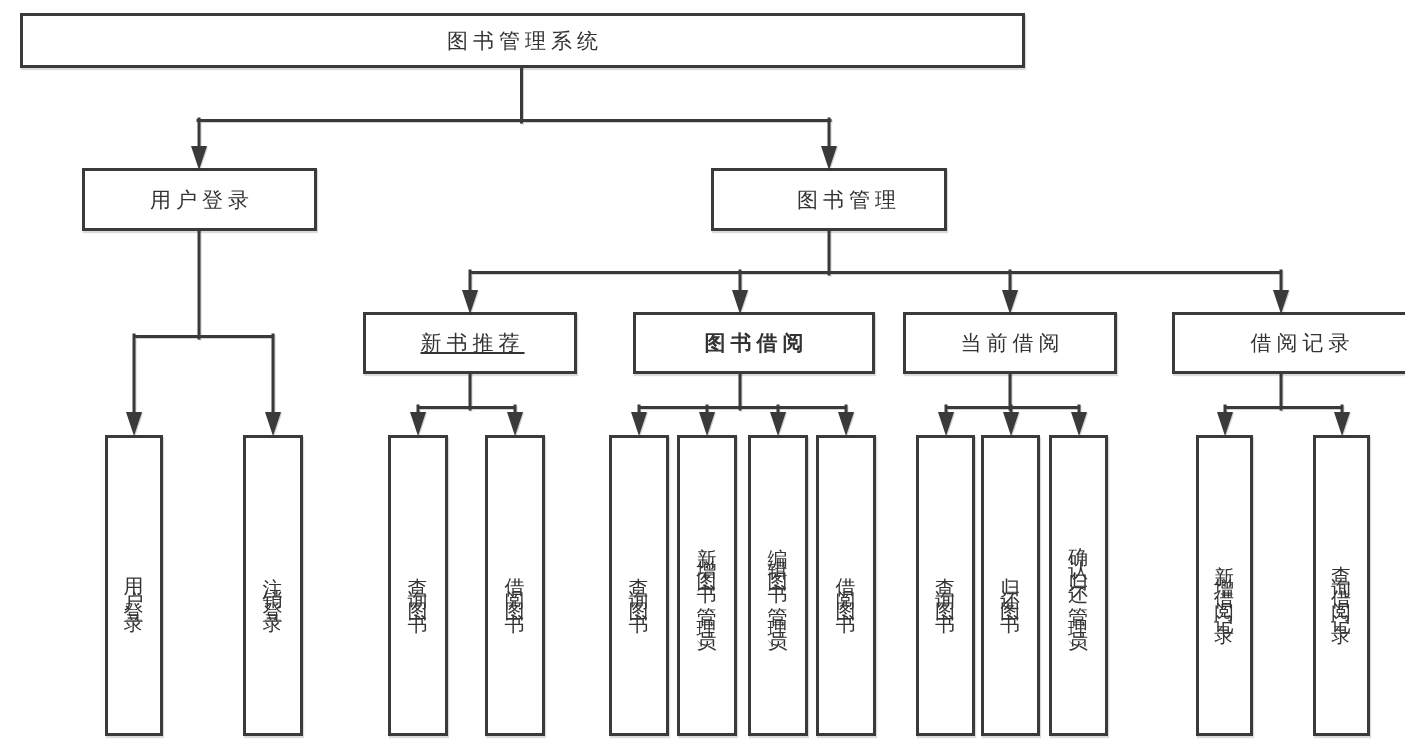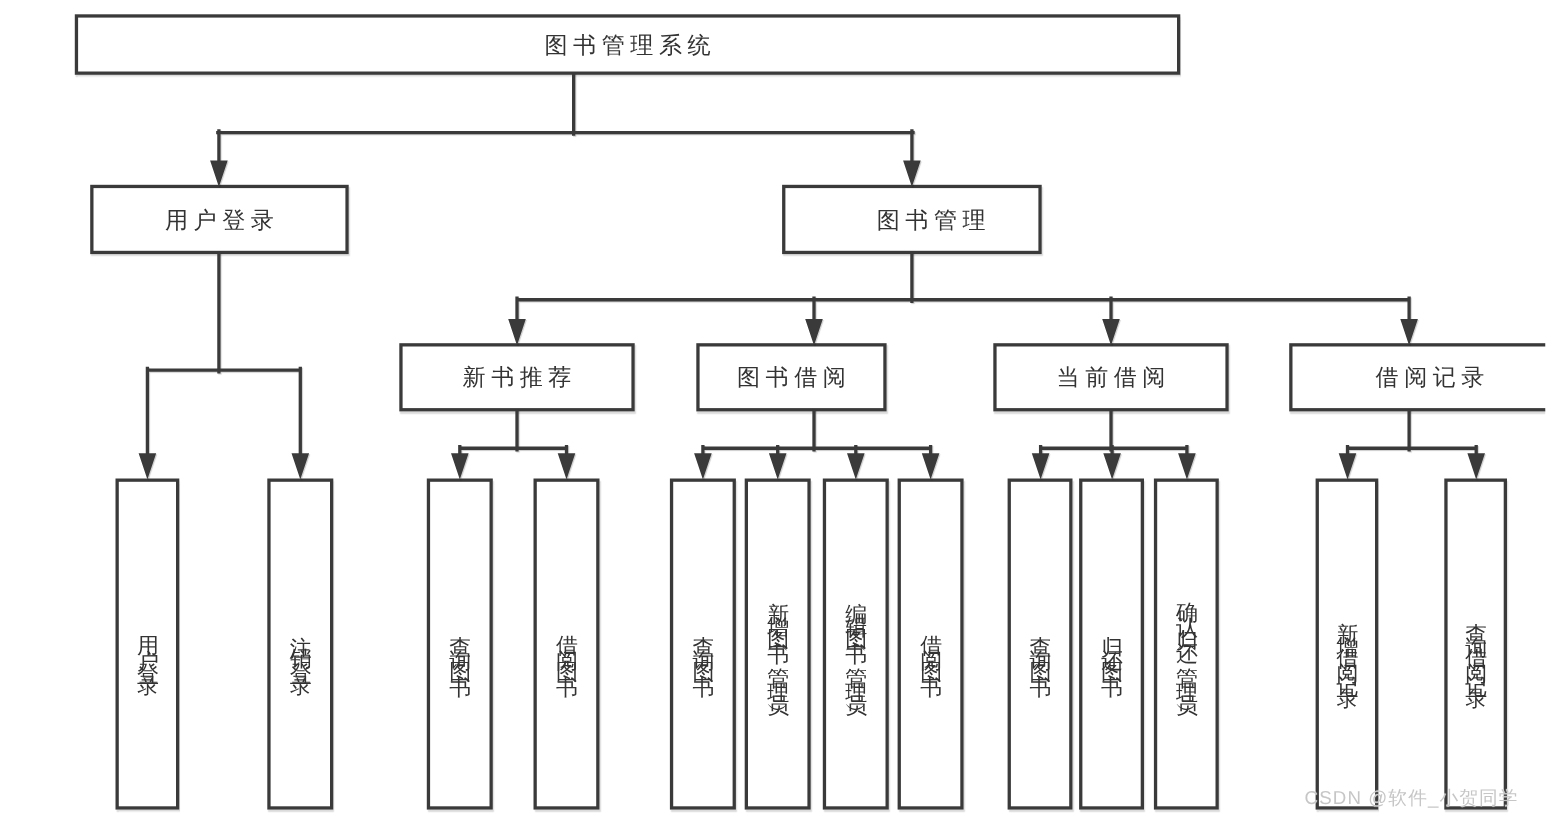--- a/index.html
+++ b/index.html
@@ -59,27 +59,27 @@
       M699 412 L715 412 L707 436 Z
       M770 412 L786 412 L778 436 Z
       M838 412 L854 412 L846 436 Z
       M938 412 L954 412 L946 436 Z
       M1003 412 L1019 412 L1011 436 Z
       M1071 412 L1087 412 L1079 436 Z
       M1217 412 L1233 412 L1225 436 Z
       M1334 412 L1350 412 L1342 436 Z"></path>
   </svg>
 
-  <div class="node hnode" style="left:20px;top:13px;width:1005px;height:55px;margin-left:48px;">图书管理系统</div>
+  <div class="node hnode" style="left:20px;top:13px;width:1005px;height:55px;">图书管理系统</div>
 
   <div class="node hnode" style="left:82px;top:168px;width:235px;height:63px;">用户登录</div>
   <div class="node hnode" style="left:711px;top:168px;width:236px;height:63px;padding-left:40px;">图书管理</div>
 
-  <div class="node hnode" style="left:363px;top:312px;width:214px;height:62px;">新书推荐</div>
-  <div class="node hnode" style="left:633px;top:312px;width:173px;height:62px;">图书借阅</div>
+  <div class="node hnode" style="left:363px;top:312px;width:214px;height:62px;text-decoration:underline;">新书推荐</div>
+  <div class="node hnode" style="left:633px;top:312px;width:242px;height:62px;font-weight:bold;">图书借阅</div>
   <div class="node hnode" style="left:903px;top:312px;width:214px;height:62px;">当前借阅</div>
   <div class="node hnode" style="left:1172px;top:312px;width:256px;height:62px;">借阅记录</div>
 
   <div class="node vnode" style="left:105px;top:435px;width:58px;height:301px;">用户登录</div>
   <div class="node vnode" style="left:243px;top:435px;width:60px;height:301px;">注销登录</div>
 
   <div class="node vnode" style="left:388px;top:435px;width:60px;height:301px;">查询图书</div>
   <div class="node vnode" style="left:485px;top:435px;width:60px;height:301px;">借阅图书</div>
 
   <div class="node vnode" style="left:609px;top:435px;width:60px;height:301px;">查询图书</div>
@@ -87,15 +87,14 @@
   <div class="node vnode" style="left:748px;top:435px;width:60px;height:301px;">编辑图书（管理员）</div>
   <div class="node vnode" style="left:816px;top:435px;width:60px;height:301px;">借阅图书</div>
 
   <div class="node vnode" style="left:916px;top:435px;width:59px;height:301px;">查询图书</div>
   <div class="node vnode" style="left:981px;top:435px;width:59px;height:301px;">归还图书</div>
   <div class="node vnode" style="left:1049px;top:435px;width:59px;height:301px;">确认归还（管理员）</div>
 
   <div class="node vnode" style="left:1196px;top:435px;width:57px;height:301px;">新增借阅记录</div>
   <div class="node vnode" style="left:1313px;top:435px;width:57px;height:301px;">查询借阅记录</div>
 
-  <div class="watermark" style="left:1186px;top:714px;">CSDN @软件_小贺同学</div>
 
 </div>
 
 </body></html>

